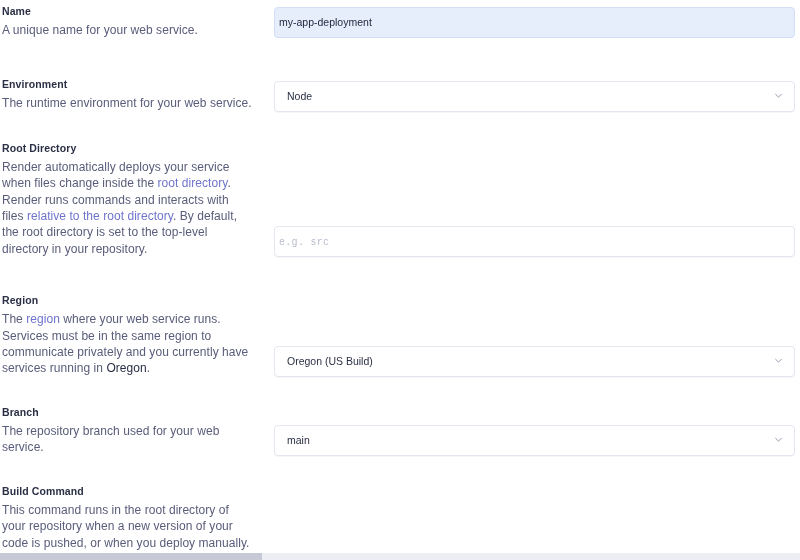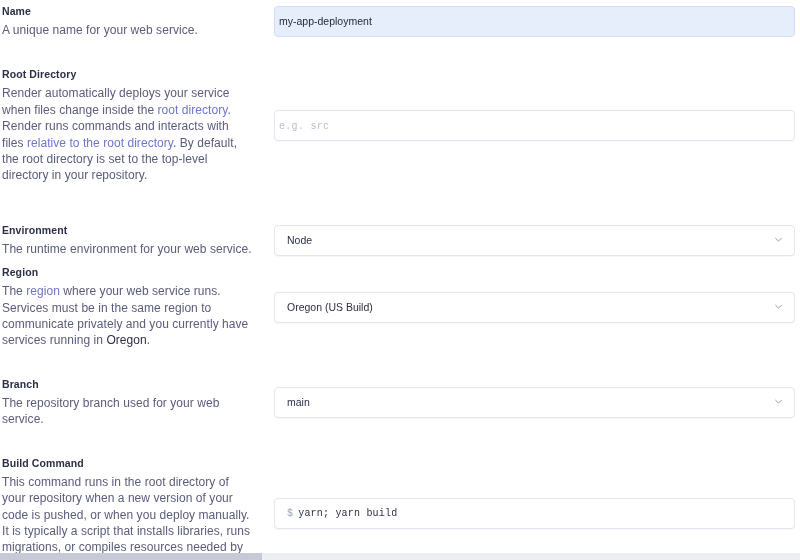--- a/index.html
+++ b/index.html
@@ -19,21 +19,21 @@
     position: relative;
     width: 800px;
     height: 560px;
     background: #ffffff;
     box-sizing: border-box;
     overflow: hidden;
   }
 
   .field-row {
     display: flex;
-    align-items: center;
+    align-items: flex-end;
     width: 100%;
     box-sizing: border-box;
   }
 
   .field-info {
     width: 274px;
     flex: 0 0 274px;
     box-sizing: border-box;
     padding-right: 22px;
     padding-left: 2px;
@@ -191,50 +191,50 @@
       <div class="field-label">Name</div>
       <p class="field-desc">A unique name for your web service.</p>
     </div>
     <div class="field-control">
       <div class="text-input filled-focus">
         <span>my-app-deployment</span>
       </div>
     </div>
   </div>
 
-  <div class="field-row" style="margin-top:29px;">
-    <div class="field-info">
-      <div class="field-label">Root Directory</div>
-      <p class="field-desc"><span>Render automatically deploys your service when files change inside the </span><span class="lnk">root directory</span><span>. Render runs commands and interacts with files </span><span class="lnk">relative to the root directory</span><span>. By default, the root directory is set to the top-level directory in your repository.</span></p>
-    </div>
-    <div class="field-control">
-      <div class="text-input">
-        <span class="placeholder">e.g. src</span>
-      </div>
-    </div>
-  </div>
-
   <div class="field-row" style="margin-top:39px;">
     <div class="field-info">
       <div class="field-label">Environment</div>
       <p class="field-desc">The runtime environment for your web service.</p>
     </div>
     <div class="field-control">
       <div class="select-box">
         <span class="select-value">Node</span>
         <span class="chevron">
           <svg viewBox="0 0 12 12">
               <path d="M2.2 4.4 L6 8.2 L9.8 4.4" fill="none" stroke="#8a8fa5" stroke-width="1.2" stroke-linecap="round" stroke-linejoin="round"></path>
             </svg>
         </span>
       </div>
     </div>
   </div>
 
-  <div class="field-row" style="margin-top:8px;">
+  <div class="field-row" style="margin-top:29px;">
+    <div class="field-info">
+      <div class="field-label">Root Directory</div>
+      <p class="field-desc"><span>Render automatically deploys your service when files change inside the </span><span class="lnk">root directory</span><span>. Render runs commands and interacts with files </span><span class="lnk">relative to the root directory</span><span>. By default, the root directory is set to the top-level directory in your repository.</span></p>
+    </div>
+    <div class="field-control">
+      <div class="text-input">
+        <span class="placeholder">e.g. src</span>
+      </div>
+    </div>
+  </div>
+
+  <div class="field-row" style="margin-top:36px;">
     <div class="field-info">
       <div class="field-label">Region</div>
       <p class="field-desc"><span>The </span><span class="lnk">region</span><span> where your web service runs. Services must be in the same region to communicate privately and you currently have services running in </span><span class="strong">Oregon</span><span>.</span></p>
     </div>
     <div class="field-control">
       <div class="select-box">
         <span class="select-value">Oregon (US Build)</span>
         <span class="chevron">
           <svg viewBox="0 0 12 12">
               <path d="M2.2 4.4 L6 8.2 L9.8 4.4" fill="none" stroke="#8a8fa5" stroke-width="1.2" stroke-linecap="round" stroke-linejoin="round"></path>

